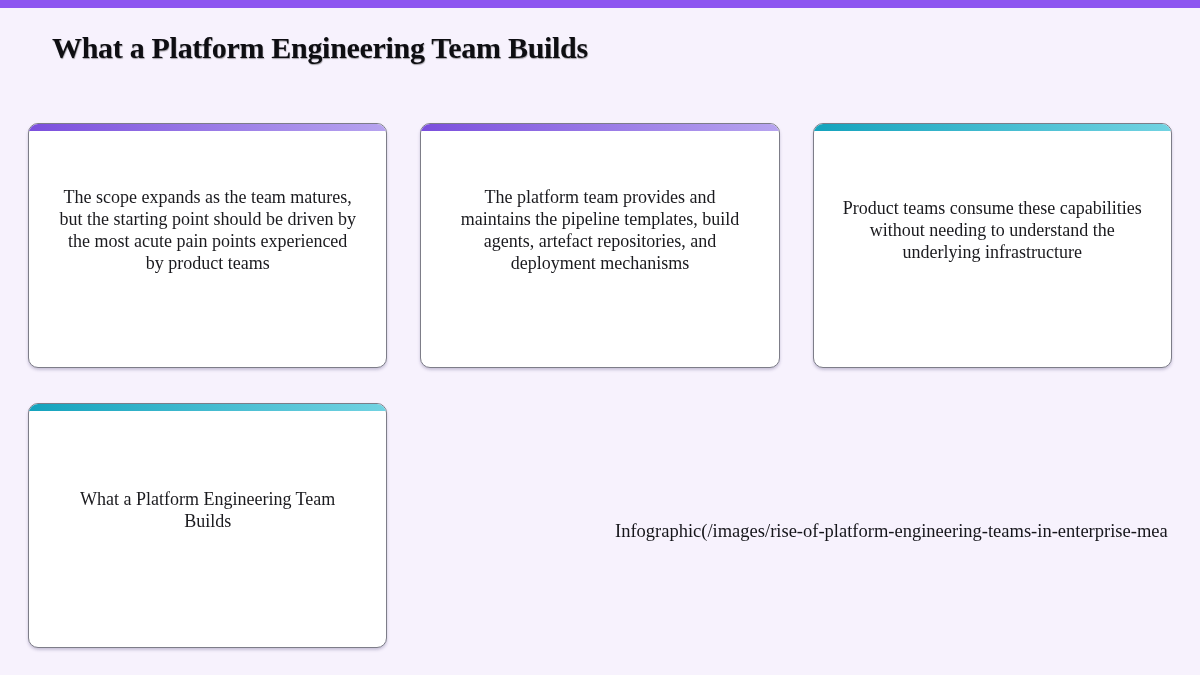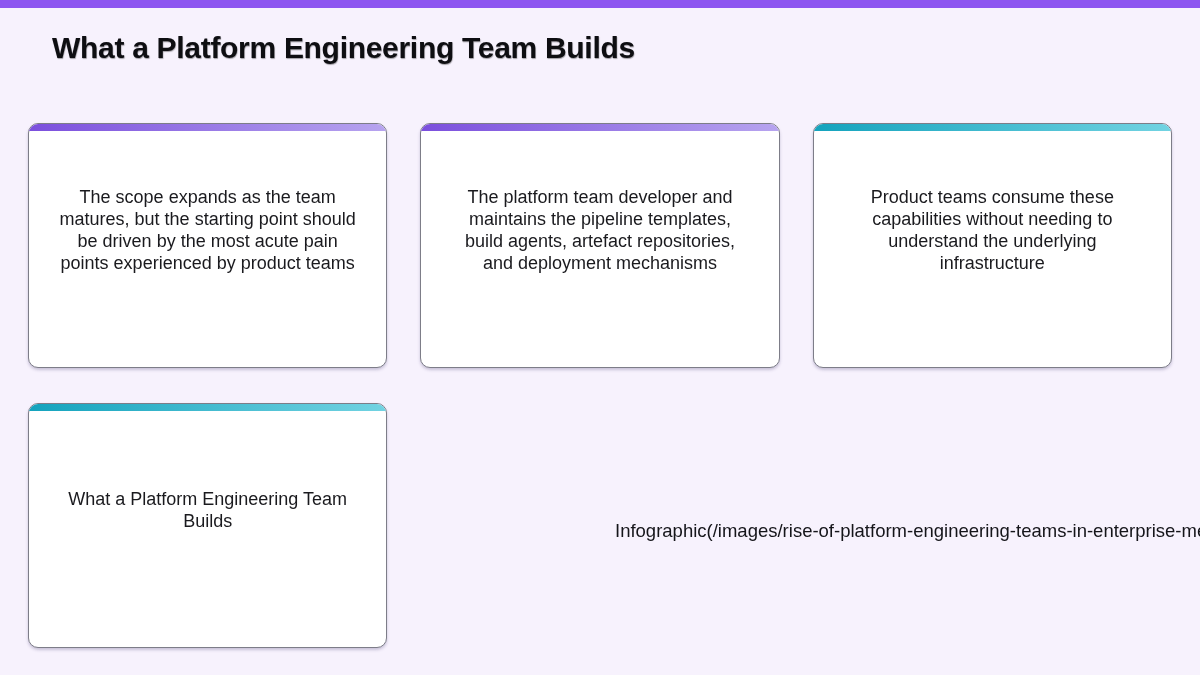--- a/index.html
+++ b/index.html
@@ -1,15 +1,15 @@
 <!DOCTYPE html>
 <html><head>
 <meta charset="utf-8">
 <style>
-  * { margin: 0; padding: 0; box-sizing: border-box; }
+  * { margin: 0; padding: 0; box-sizing: border-box; font-family: Liberation Serif, serif; }
   html, body { width: 1200px; height: 675px; }
   body {
     position: relative;
     overflow: hidden;
     background: #f7f2fd;
     font-family: "Liberation Sans", sans-serif;
     color: #17171a;
   }
   .top-bar {
     position: absolute;
@@ -87,21 +87,21 @@
 <div class="cards-grid">
 
   <div class="card accent-purple">
     <div class="card-strip"></div>
     <div class="card-body">The scope expands as the team matures, but the starting point should be driven by the most acute pain points experienced by product teams</div>
   </div>
 
 
   <div class="card accent-purple">
     <div class="card-strip"></div>
-    <div class="card-body">The platform team developer and maintains the pipeline templates, build agents, artefact repositories, and deployment mechanisms</div>
+    <div class="card-body">The platform team provides and maintains the pipeline templates, build agents, artefact repositories, and deployment mechanisms</div>
   </div>
 
   <div class="card accent-teal">
     <div class="card-strip"></div>
     <div class="card-body">Product teams consume these capabilities without needing to understand the underlying infrastructure</div>
   </div>
 
 
   <div class="card accent-teal">
     <div class="card-strip"></div>

